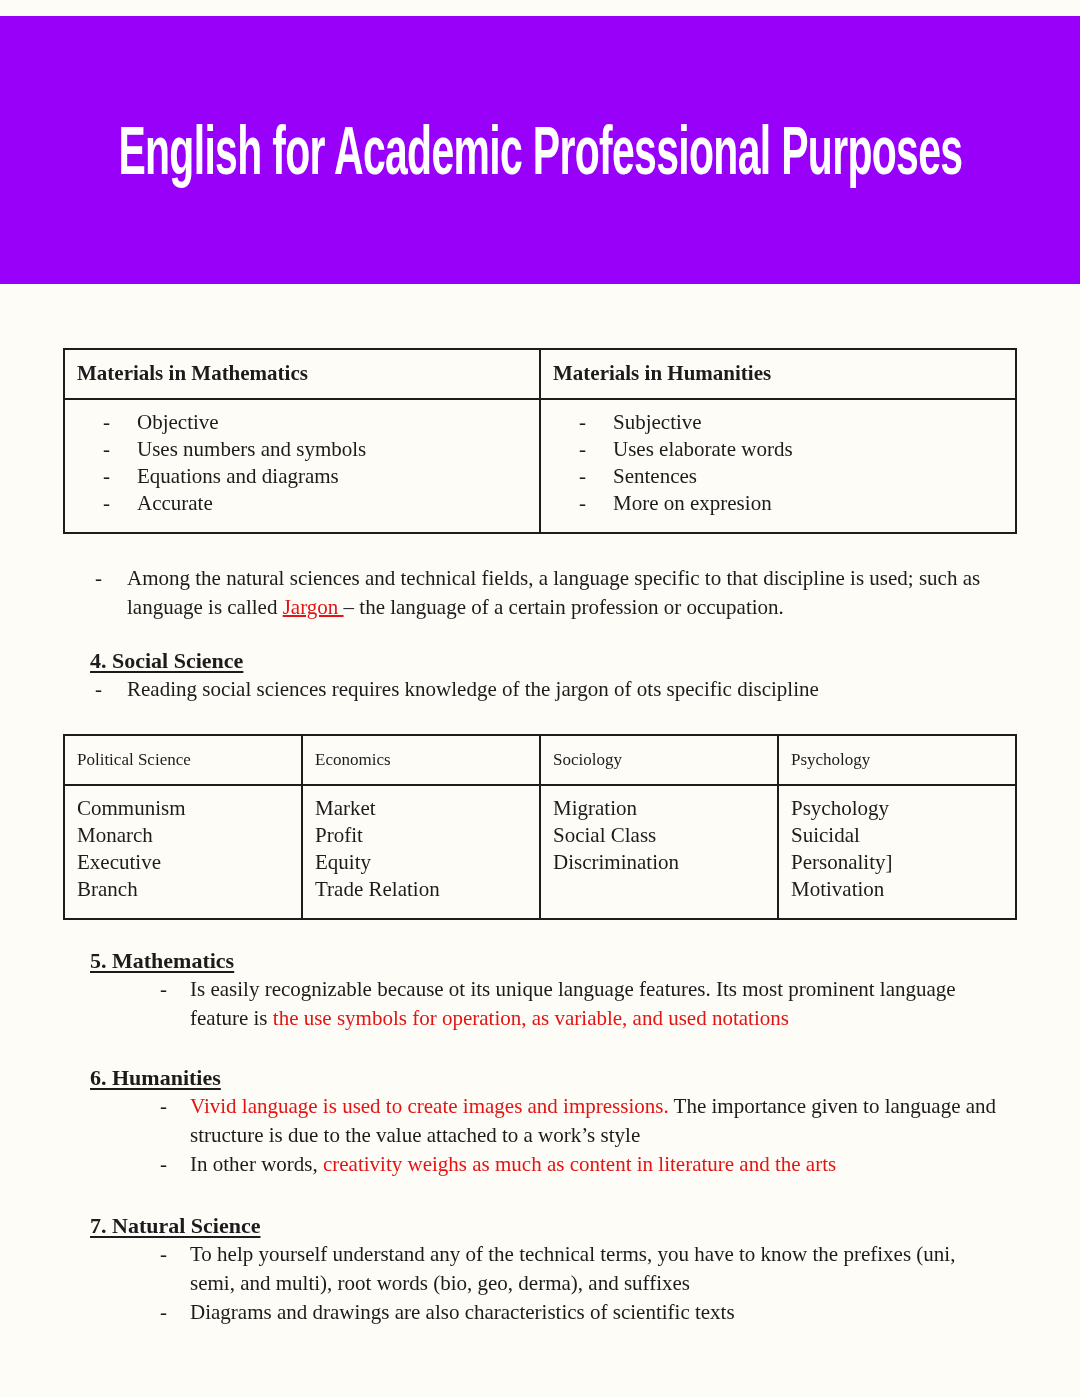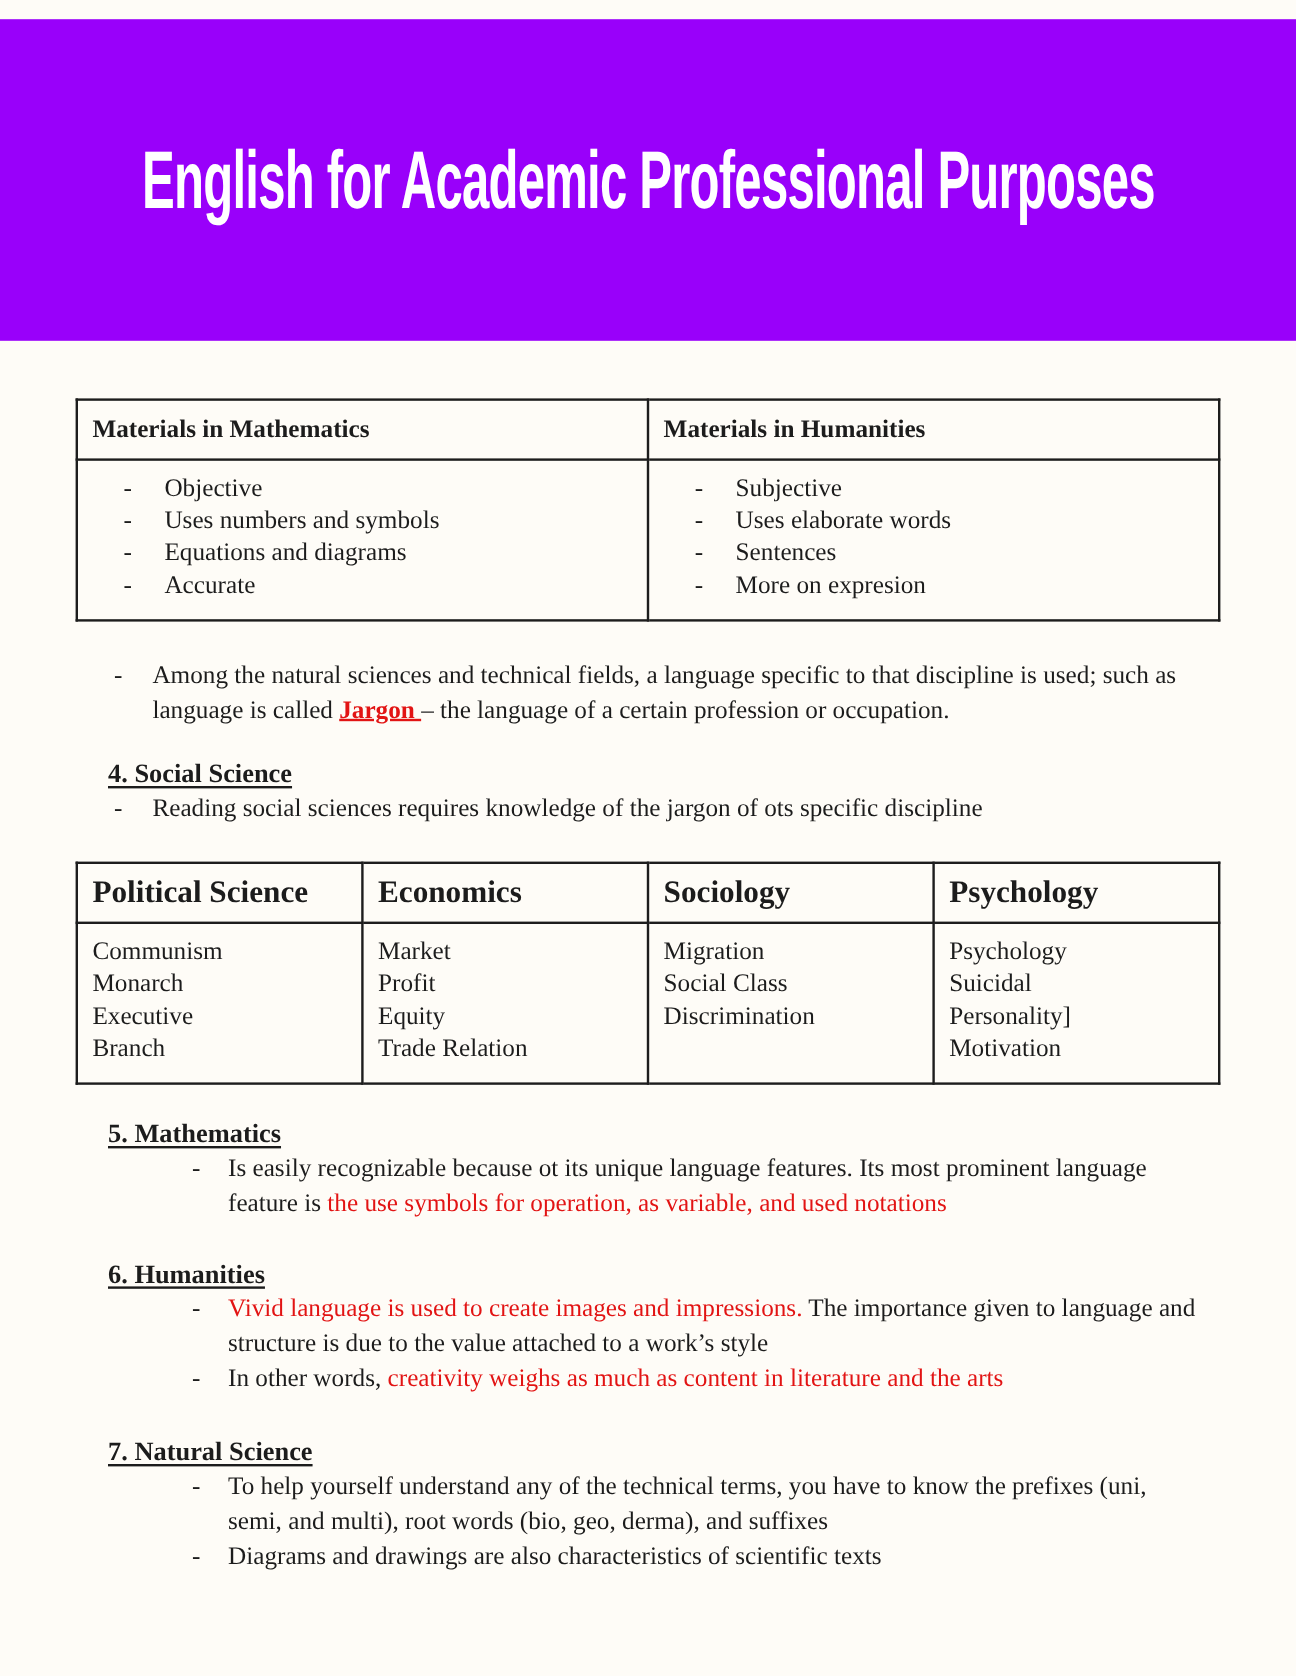--- a/index.html
+++ b/index.html
@@ -29,58 +29,58 @@
     margin:0;
     color:var(--banner-fg);
     font-family:"Liberation Sans", "DejaVu Sans", sans-serif;
     font-weight:bold;
     font-size:62px;
     letter-spacing:-1px;
     white-space:nowrap;
     transform:scale(0.66,1.10);
   }
   .content{
-    padding:0 63px 60px 63px;
+    padding:16px 63px 60px 63px;
     font-size:21px;
     line-height:29px;
   }
   
   .tbl{width:100%;border-collapse:collapse;table-layout:fixed;}
   .tbl th,.tbl td{
     border:2px solid var(--border);
     vertical-align:top;text-align:left;
   }
   .t1{margin-top:48px;}
   .t1 th{font-weight:bold;font-size:21px;padding:9px 12px 10px;}
   .t1 td{padding:9px 0 15px;line-height:27px;}
   .cell-bullet{display:flex;}
   .cell-bullet::before{content:"-";flex:0 0 34px;margin-left:38px;}
   .t2{margin-top:30px;}
-  .t2 th{font-weight:bold;font-size:26px;padding:9px 12px 10px;}
+  .t2 th{font-weight:normal;font-size:17px;padding:9px 12px 10px;}
   .t2 td{padding:9px 12px 15px;line-height:27px;margin-top:36px;}
   
   .sec{
     font-size:22px;font-weight:bold;line-height:29px;
     text-decoration:underline;
     text-decoration-thickness:2px;
     text-underline-offset:3px;
     margin:26px 0 0 27px;
   }
   
   .bullet{display:flex;}
   .bullet .bt{margin:0;flex:1;}
   .l1::before{content:"-";flex:0 0 32px;margin-left:32px;}
   .l2::before{content:"-";flex:0 0 30px;margin-left:97px;}
   .l2 .bt{padding-right:14px;}
   .mt30{margin-top:30px;}
   .mt24{margin-top:24px;}
   .mt26{margin-top:26px;}
   .mt32{margin-top:32px;}
   .red{color:var(--red);}
-  .term{color:var(--red);font-weight:bold;text-decoration:underline;text-decoration-thickness:2px;}
+  .term{color:var(--red);font-weight:normal;text-decoration:underline;text-decoration-thickness:2px;}
 </style>
 </head>
 <body>
 
 <div class="page">
 
   <header class="banner">
     <h1 class="banner-title">English for Academic Professional Purposes</h1>
   </header>
 

